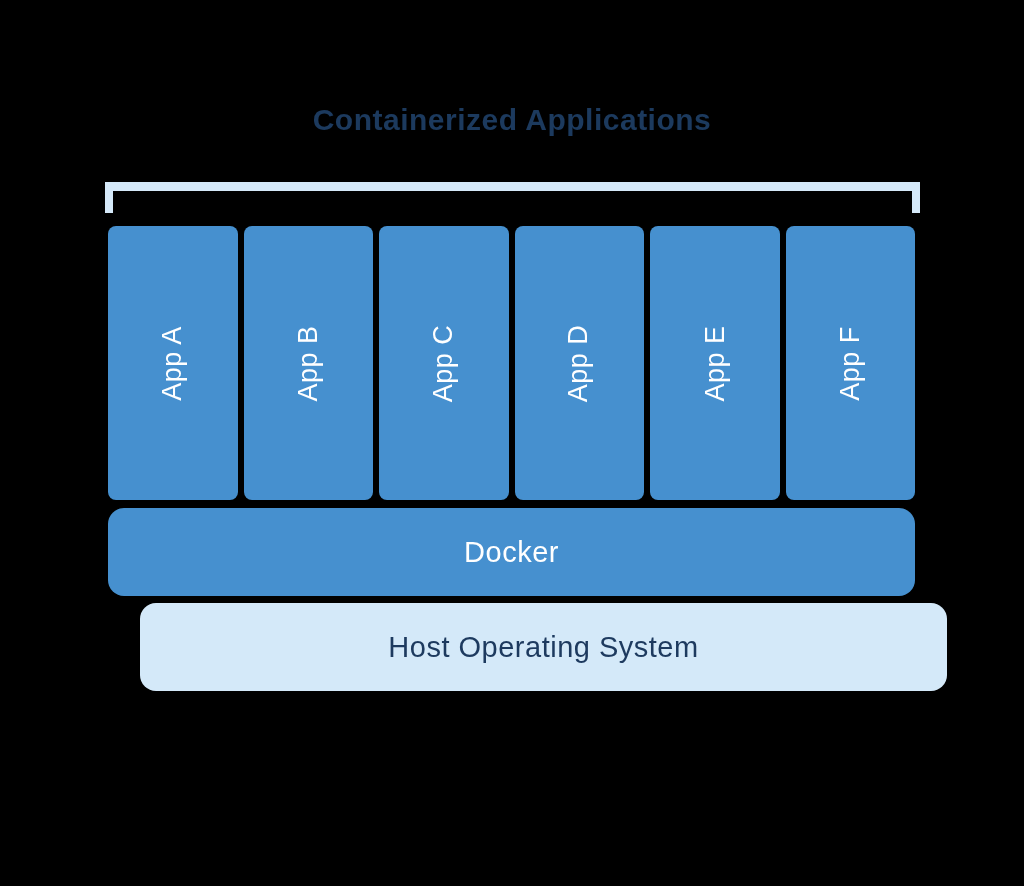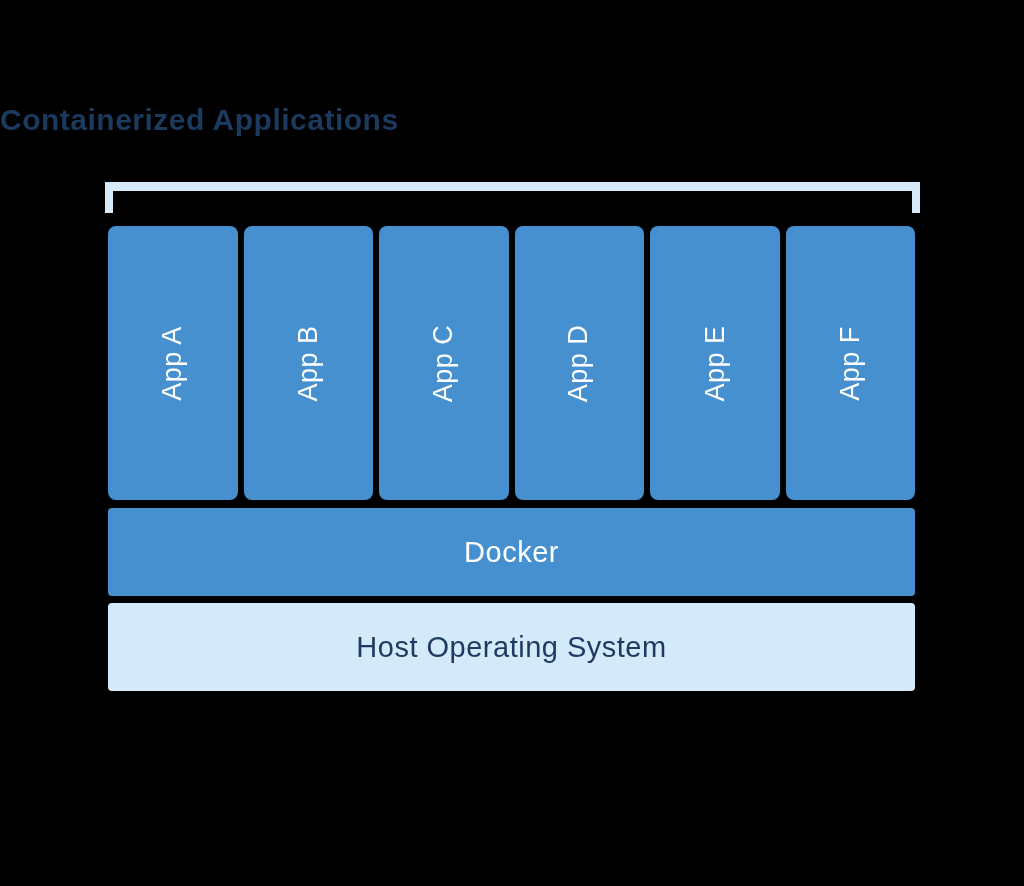--- a/index.html
+++ b/index.html
@@ -20,20 +20,21 @@
     height: 886px;
     background: var(--background);
     font-family: "Liberation Sans", sans-serif;
     overflow: hidden;
   }
   .diagram-title {
     position: absolute;
     left: 0;
     top: 103px;
     width: 1024px;
+    text-align: center;
     font-size: 30px;
     font-weight: 700;
     letter-spacing: 0.5px;
     color: var(--title-text);
   }
   .bracket {
     position: absolute;
     left: 105px;
     top: 182px;
     width: 815px;
@@ -65,37 +66,38 @@
     color: var(--white-text);
     font-size: 27px;
     font-weight: 400;
     letter-spacing: 0.5px;
   }
   .layer {
     position: absolute;
     left: 108px;
     width: 807px;
     height: 88px;
-    border-radius: 4px;
+    border-radius: 16px;
     display: flex;
     align-items: center;
     justify-content: center;
     font-size: 29px;
     font-weight: 400;
     letter-spacing: 0.5px;
   }
   .layer-docker {
     top: 508px;
     background: var(--container-blue);
     color: var(--white-text);
   }
   .layer-host-os {
     top: 603px;
     background: var(--light-blue);
     color: var(--dark-text);
+    margin-left: 32px;
   }
   .layer-infrastructure {
     top: 698px;
     background: var(--green);
     color: var(--white-text);
   }
 </style>
 </head>
 <body>
 

